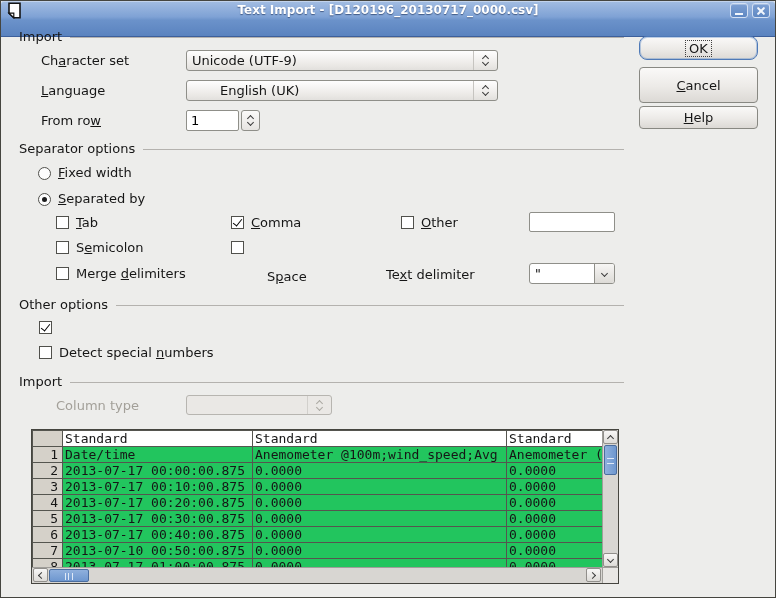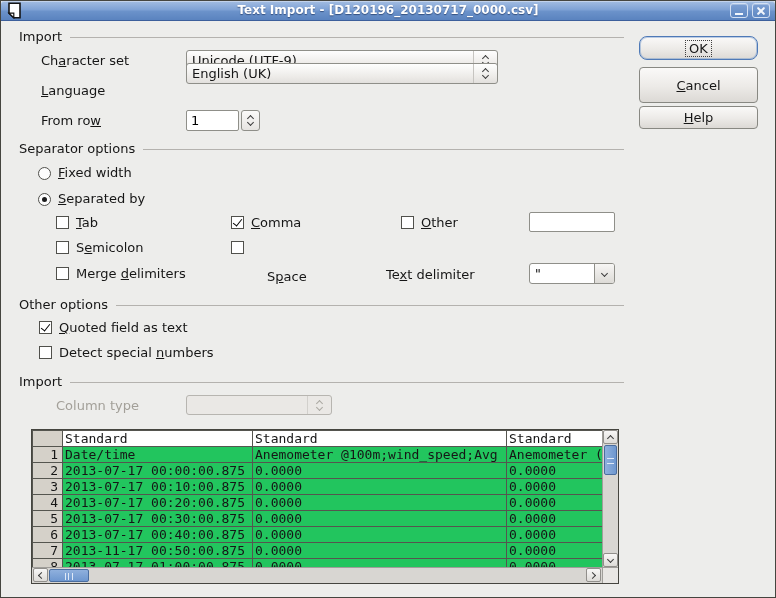--- a/index.html
+++ b/index.html
@@ -5,21 +5,21 @@
   * { margin:0; padding:0; box-sizing:border-box; }
   html,body { background:#555; }
   .win {
     position:relative; width:776px; height:598px;
     background:#ededeb; border:1px solid #45453f;
     font-family:"DejaVu Sans", sans-serif; color:#161616;
     overflow:hidden;
   }
   
   .titlebar {
-    position:absolute; left:0; top:0; width:100%; height:20px;
+    position:absolute; left:0; top:0; width:100%; height:36px;
     background:linear-gradient(to bottom,#a3bde2 0%,#7fa2d5 45%,#6b92ca 55%,#5a83bf 100%);
     border-bottom:1px solid #3c5f9b;
     box-shadow:inset 0 1px 0 rgba(255,255,255,.35);
     border-radius:3px 3px 0 0;
   }
   .title-text {
     position:absolute; left:0; right:0; top:2px; text-align:center;
     font-size:12px; font-weight:bold; color:#fff;
     text-shadow:0 1px 1px rgba(20,40,80,.6);
   }
@@ -175,21 +175,21 @@
   <div class="lbl" style="left:40px;top:52px;">Ch<u>a</u>racter set</div>
   <div class="combo" style="left:185px;top:49px;width:312px;height:21px;">
     <span class="val">Unicode (UTF-9)</span>
     <span class="spinzone">
         <i class="chev chev-up"></i>
         <i class="chev chev-down"></i>
       </span>
   </div>
 
   <div class="lbl" style="left:40px;top:82px;"><u>L</u>anguage</div>
-  <div class="combo" style="left:185px;top:62px;width:312px;height:21px;">
+  <div class="combo" style="left:185px;top:79px;width:312px;height:21px;padding-left:28px;">
     <span class="val">English (UK)</span>
     <span class="spinzone">
         <i class="chev chev-up"></i>
         <i class="chev chev-down"></i>
       </span>
   </div>
 
   <div class="lbl" style="left:40px;top:112px;">From ro<u>w</u></div>
   <input class="textinput" style="left: 185px; top: 109px; width: 53px; height: 21px;" readonly="" value="1">
   <div class="spinbtn" style="left:240px;top:109px;width:19px;height:21px;">
@@ -234,21 +234,20 @@
         <i class="chev chev-down" style="margin-top:-1px;"></i>
       </span>
   </div>
 
   <div class="group-head" style="left:18px;top:296px;width:605px;">
     <span class="txt">Other options</span>
     <span class="rule"></span>
   </div>
 
   <span class="checkbox on" style="left:38px;top:320px;"></span>
-  <div class="lbl" style="left:58px;top:319px;"><u>Q</u>uoted field as text</div>
 
   <span class="checkbox" style="left:38px;top:345px;"></span>
   <div class="lbl" style="left:58px;top:344px;">Detect special <u>n</u>umbers</div>
 
   <div class="group-head" style="left:18px;top:373px;width:605px;">
     <span class="txt">Import</span>
     <span class="rule"></span>
   </div>
 
   <div class="lbl disabled" style="left:55px;top:397px;">Column type</div>
@@ -309,21 +308,21 @@
               <td>0.0000</td>
             </tr>
             <tr>
               <td class="rownum">6</td>
               <td>2013-07-17 00:40:00.875</td>
               <td>0.0000</td>
               <td>0.0000</td>
             </tr>
             <tr>
               <td class="rownum">7</td>
-              <td>2013-11-17 00:50:00.875</td>
+              <td>2013-07-10 00:50:00.875</td>
               <td>0.0000</td>
               <td>0.0000</td>
             </tr>
             <tr>
               <td class="rownum">8</td>
               <td>2013-07-17 01:00:00.875</td>
               <td>0.0000</td>
               <td>0.0000</td>
             </tr>
           </tbody>

